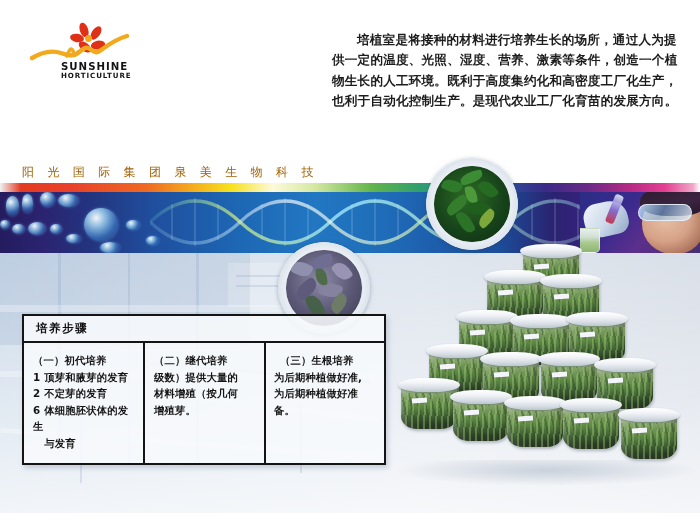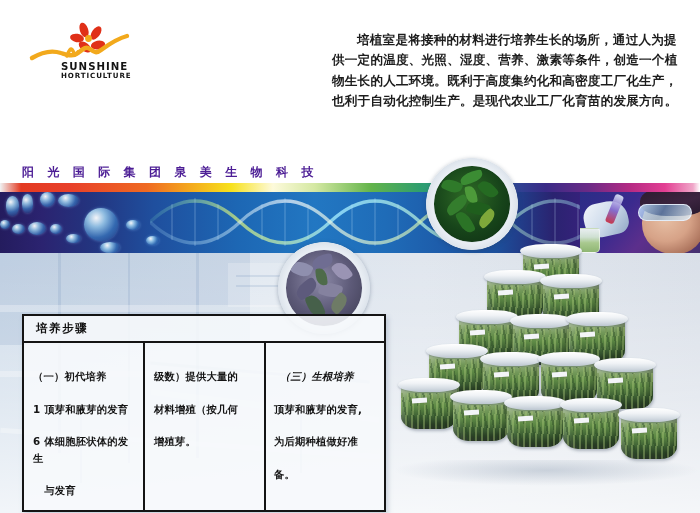--- a/index.html
+++ b/index.html
@@ -29,22 +29,22 @@
     font-weight:bold; letter-spacing:0.2px;
     text-indent:25px; text-align:left;
   }
 
   
   .company-band {
     position:absolute; left:0; top:162px; width:700px; height:22px;
   }
   .company-name {
     position:absolute; left:22px; top:0;
-    font-size:12px; line-height:20px; color:#4c1d95;
-    letter-spacing:13.4px; font-weight:bold; white-space:nowrap;
+    font-size:12px; line-height:20px; color:#a16207;
+    letter-spacing:13.4px; font-weight:normal; white-space:nowrap;
   }
 
   
   .rainbow {
     position:absolute; left:0; top:183px; width:700px; height:9px; z-index:12;
     background:linear-gradient(to right,
       #f0f2f3 0%,
       #e33a22 3%,
       #e8402a 10%,
       #ef6a22 21%,
@@ -180,23 +180,23 @@
     padding:5px 2px 5px 12px;
     font-size:11.5px; font-weight:bold; color:#111; letter-spacing:1.6px;
   }
   .steps-body { display:flex; }
   .step-col {
     flex:1 1 0; padding:9px 7px 11px 9px;
     font-size:10.3px; line-height:16.6px; color:#141414; font-weight:bold;
     letter-spacing:.2px;
   }
   .step-col + .step-col { border-left:2.5px solid #141414; }
-  .step-col .ln { white-space:pre-wrap;margin-top:16px; }
+  .step-col .ln { white-space:pre-wrap; }
   .step-col.c3 { padding-left:8px; }
-  .step-col.c3 .ln:first-child { text-indent:6px;font-style:italic; }
+  .step-col.c3 .ln:first-child { text-indent:6px; }
 
   .h-title { font-weight:bold; }
 </style>
 </head>
 <body>
 
 <div id="page">
 
   <div class="top-area">
 
@@ -426,33 +426,35 @@
     </div>
   </div>
 
   <div class="steps">
     <div class="steps-head">培养步骤</div>
     <div class="steps-body">
 
       <div class="step-col c1">
         <div class="ln h-title">（一）初代培养</div>
         <div class="ln">1 顶芽和腋芽的发育</div>
+        <div class="ln">2 不定芽的发育</div>
         <div class="ln">6 体细胞胚状体的发生</div>
         <div class="ln">   与发育</div>
       </div>
 
       <div class="step-col c2">
+        <div class="ln h-title">（二）继代培养</div>
         <div class="ln">级数）提供大量的</div>
         <div class="ln">材料增殖（按几何</div>
         <div class="ln">增殖芽。</div>
       </div>
 
       <div class="step-col c3">
         <div class="ln h-title">（三）生根培养</div>
-        <div class="ln">顶芽和腋芽的发育,</div>
+        <div class="ln">为后期种植做好准,</div>
         <div class="ln">为后期种植做好准</div>
         <div class="ln">备。</div>
       </div>
 
     </div>
   </div>
 
 </div>
 
 </body></html>

